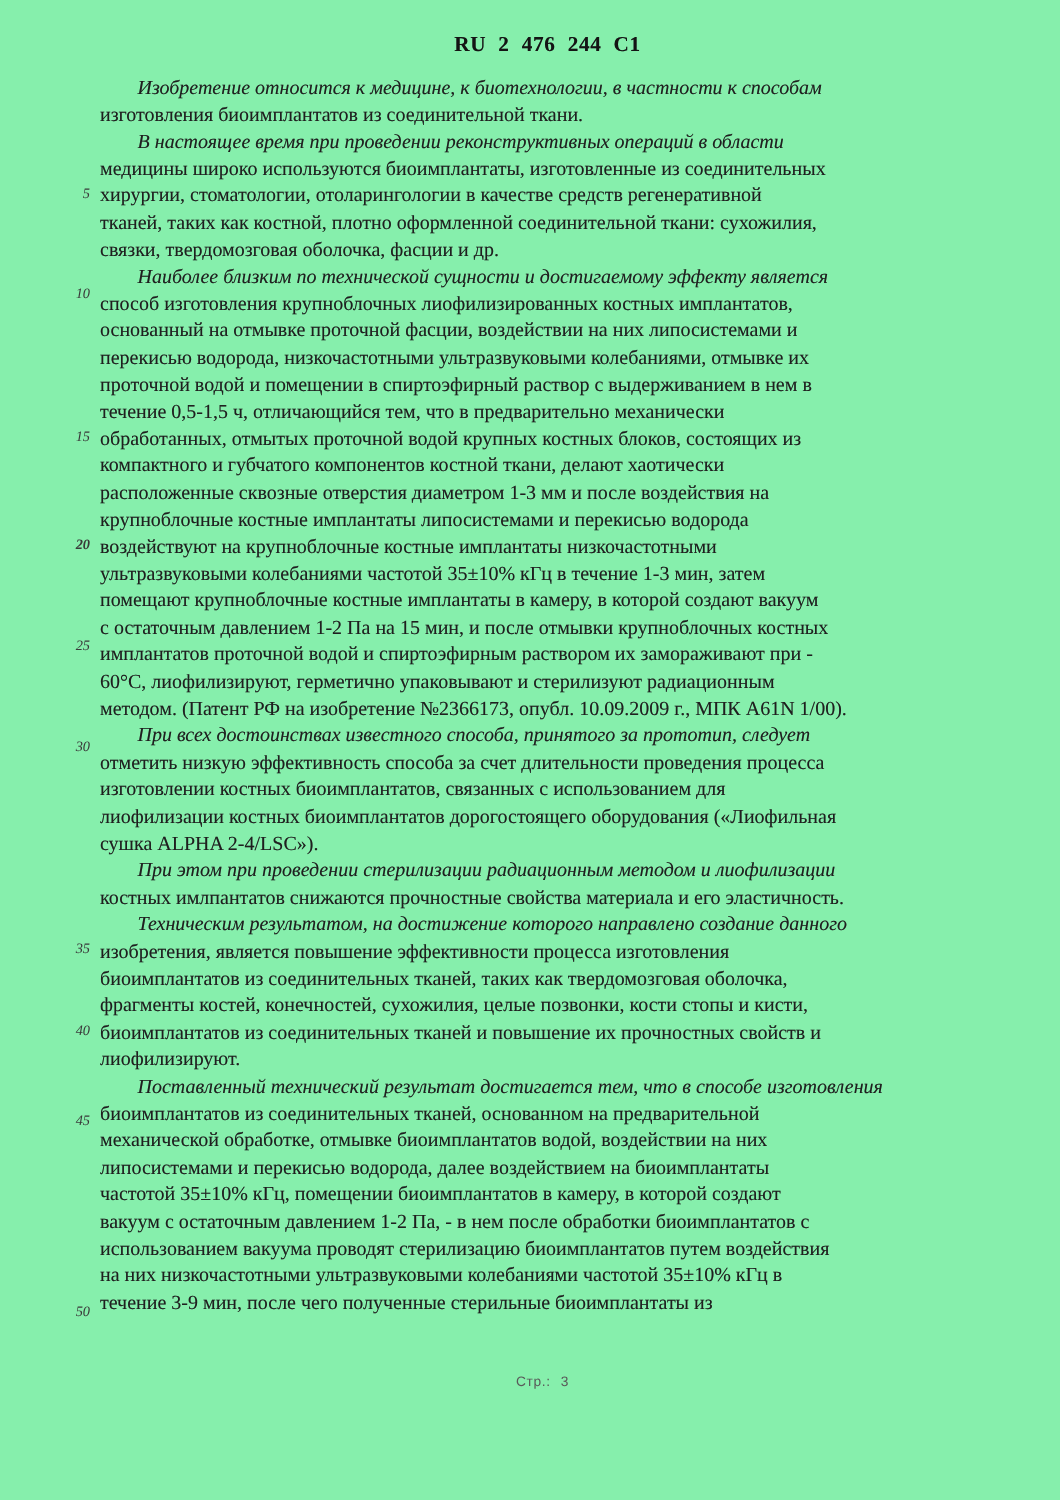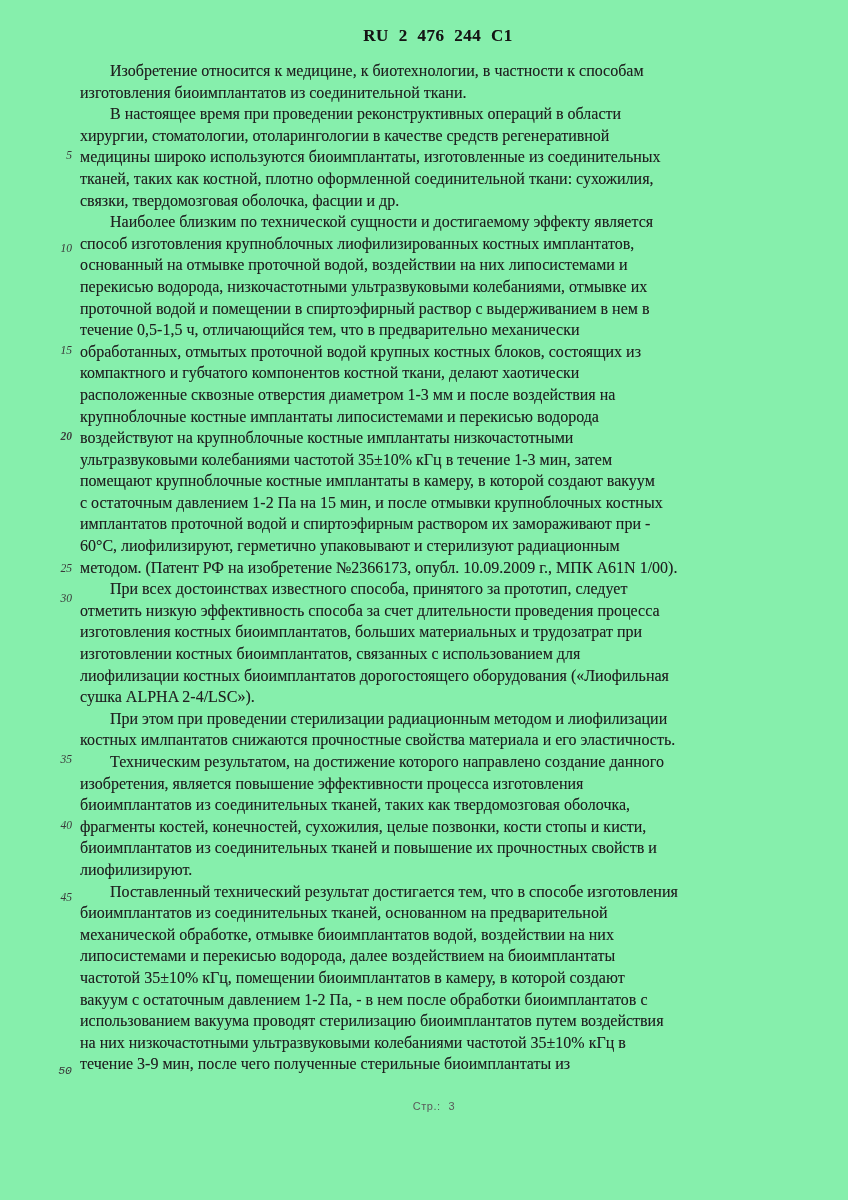--- a/index.html
+++ b/index.html
@@ -42,20 +42,21 @@
     font-size: 16px;
     text-shadow: 0 0 0.5px rgba(30,30,30,0.4);
   }
   .line {
     height: 21.6px;
     line-height: 21.6px;
     white-space: nowrap;
   }
   .line.indent {
     text-indent: 30px;
+    font-style: italic;
   }
   .margin-numbers {
     position: absolute;
     left: -26px;
     top: 0;
     width: 18px;
     height: 100%;
   }
   .lineno {
     position: absolute;
@@ -85,58 +86,57 @@
 </head>
 <body>
 
 <div class="page">
 
   <div class="doc-header">RU 2 476 244 C1</div>
 
   <div class="content">
     <div class="margin-numbers" id="margin-numbers">
         <div class="lineno" style="top: 88.4px;">5</div>
-        <div class="lineno" style="top: 181px;">10</div>
+        <div class="lineno" style="top: 168px;">10</div>
         <div class="lineno" style="top: 282.8px;">15</div>
         <div class="lineno" style="top: 369.2px; font-weight: bold;">20</div>
-        <div class="lineno" style="top: 501px;">25</div>
+        <div class="lineno" style="top: 450px;">25</div>
         <div class="lineno" style="top: 531px;">30</div>
         <div class="lineno" style="top: 692px;">35</div>
         <div class="lineno" style="top: 758px;">40</div>
         <div class="lineno" style="top: 830px;">45</div>
-        <div class="lineno" style="top: 1004px; font-family: Liberation Mono, monospace;">50</div>
+        <div class="lineno" style="top: 983px;">50</div>
       </div>
     <div class="text-body" id="text-body">
         <div class="line indent">Изобретение относится к медицине, к биотехнологии, в частности к способам</div>
         <div class="line">изготовления биоимплантатов из соединительной ткани.</div>
         <div class="line indent">В настоящее время при проведении реконструктивных операций в области</div>
+        <div class="line">медицины широко используются биоимплантаты, изготовленные из соединительных</div>
         <div class="line">хирургии, стоматологии, отоларингологии в качестве средств регенеративной</div>
-        <div class="line">медицины широко используются биоимплантаты, изготовленные из соединительных</div>
         <div class="line">тканей, таких как костной, плотно оформленной соединительной ткани: сухожилия,</div>
         <div class="line">связки, твердомозговая оболочка, фасции и др.</div>
         <div class="line indent">Наиболее близким по технической сущности и достигаемому эффекту является</div>
         <div class="line">способ изготовления крупноблочных лиофилизированных костных имплантатов,</div>
-        <div class="line">основанный на отмывке проточной водой, воздействии на них липосистемами и</div>
+        <div class="line">основанный на отмывке проточной фасции, воздействии на них липосистемами и</div>
         <div class="line">перекисью водорода, низкочастотными ультразвуковыми колебаниями, отмывке их</div>
         <div class="line">проточной водой и помещении в спиртоэфирный раствор с выдерживанием в нем в</div>
         <div class="line">течение 0,5-1,5 ч, отличающийся тем, что в предварительно механически</div>
         <div class="line">обработанных, отмытых проточной водой крупных костных блоков, состоящих из</div>
         <div class="line">компактного и губчатого компонентов костной ткани, делают хаотически</div>
         <div class="line">расположенные сквозные отверстия диаметром 1-3 мм и после воздействия на</div>
         <div class="line">крупноблочные костные имплантаты липосистемами и перекисью водорода</div>
         <div class="line">воздействуют на крупноблочные костные имплантаты низкочастотными</div>
         <div class="line">ультразвуковыми колебаниями частотой 35±10% кГц в течение 1-3 мин, затем</div>
         <div class="line">помещают крупноблочные костные имплантаты в камеру, в которой создают вакуум</div>
         <div class="line">с остаточным давлением 1-2 Па на 15 мин, и после отмывки крупноблочных костных</div>
         <div class="line">имплантатов проточной водой и спиртоэфирным раствором их замораживают при -</div>
         <div class="line">60°С, лиофилизируют, герметично упаковывают и стерилизуют радиационным</div>
         <div class="line">методом. (Патент РФ на изобретение №2366173, опубл. 10.09.2009 г., МПК A61N 1/00).</div>
         <div class="line indent">При всех достоинствах известного способа, принятого за прототип, следует</div>
         <div class="line">отметить низкую эффективность способа за счет длительности проведения процесса</div>
-        <div class="line">изготовления костных биоимплантатов, больших материальных и трудозатрат при</div>
         <div class="line">изготовлении костных биоимплантатов, связанных с использованием для</div>
         <div class="line">лиофилизации костных биоимплантатов дорогостоящего оборудования («Лиофильная</div>
         <div class="line">сушка ALPHA 2-4/LSC»).</div>
         <div class="line indent">При этом при проведении стерилизации радиационным методом и лиофилизации</div>
         <div class="line">костных имлпантатов снижаются прочностные свойства материала и его эластичность.</div>
         <div class="line indent">Техническим результатом, на достижение которого направлено создание данного</div>
         <div class="line">изобретения, является повышение эффективности процесса изготовления</div>
         <div class="line">биоимплантатов из соединительных тканей, таких как твердомозговая оболочка,</div>
         <div class="line">фрагменты костей, конечностей, сухожилия, целые позвонки, кости стопы и кисти,</div>
         <div class="line">биоимплантатов из соединительных тканей и повышение их прочностных свойств и</div>

